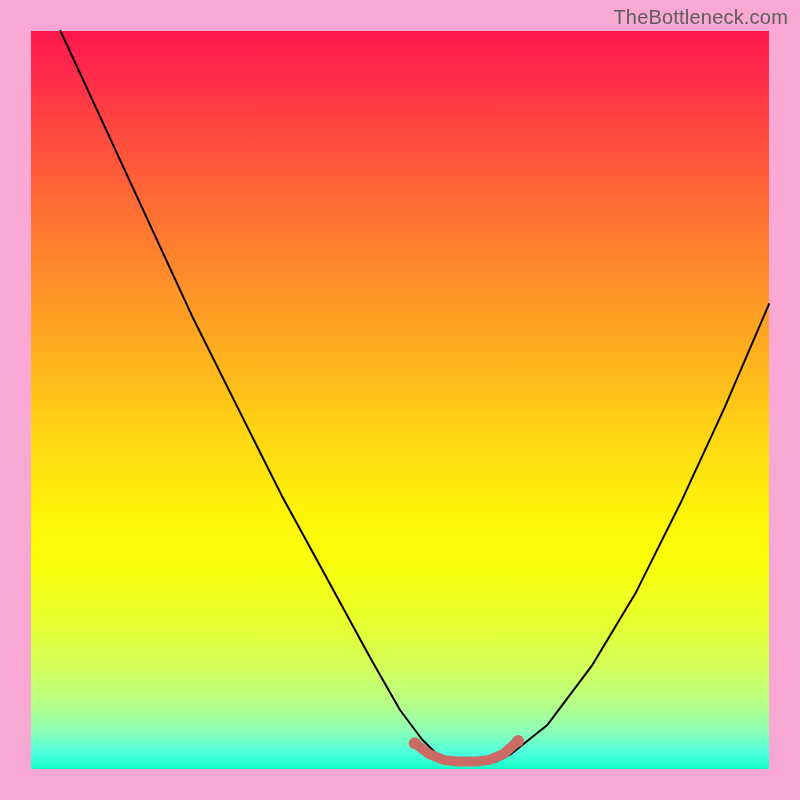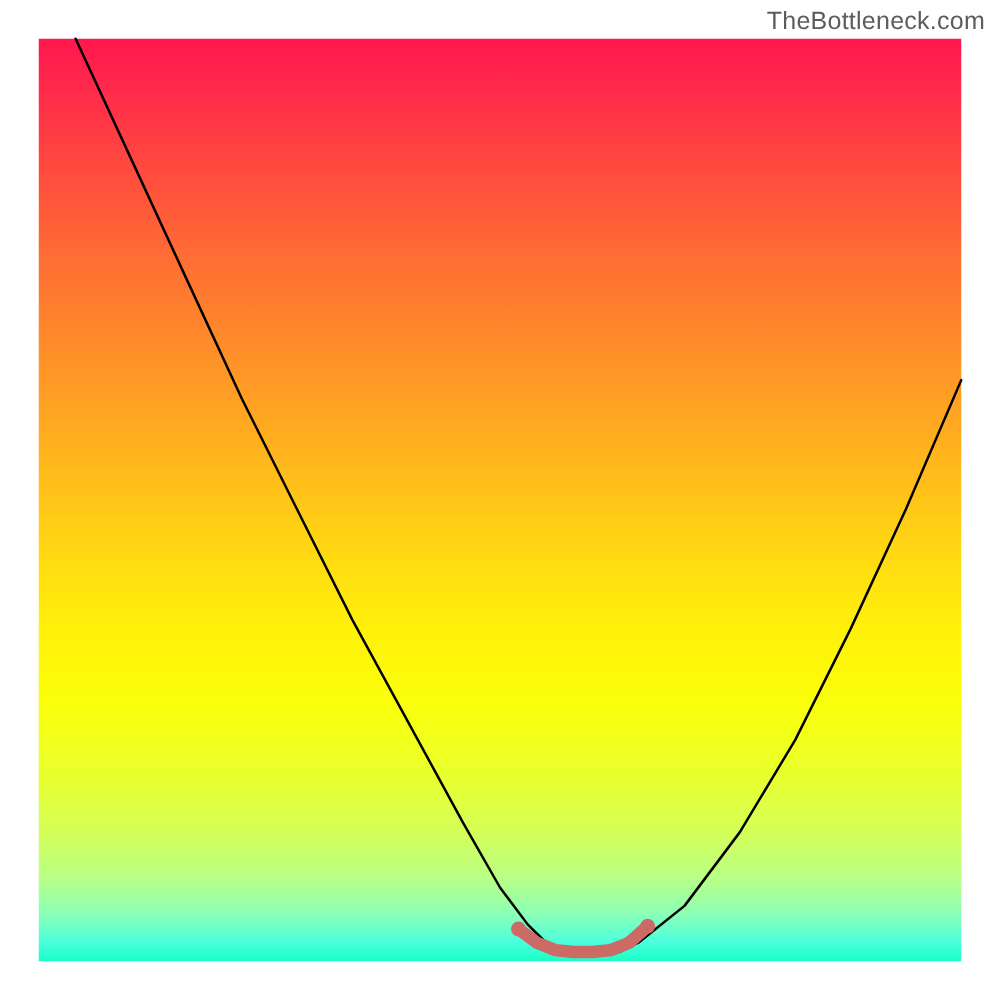--- a/index.html
+++ b/index.html
@@ -8,21 +8,21 @@
     width: 800px;
     height: 800px;
     overflow: hidden;
     background: #000;
     font-family: Arial, Helvetica, sans-serif;
   }
   .frame {
     position: absolute;
     left: 0; top: 0;
     width: 800px; height: 800px;
-    background: #ffffff;
+    background: #f9a8d4;
   }
   .plot-area {
     position: absolute;
     left: 31px;
     top: 31px;
     width: 738px;
     height: 738px;
     
     background: linear-gradient(to bottom,
       #ff174e 0%,

